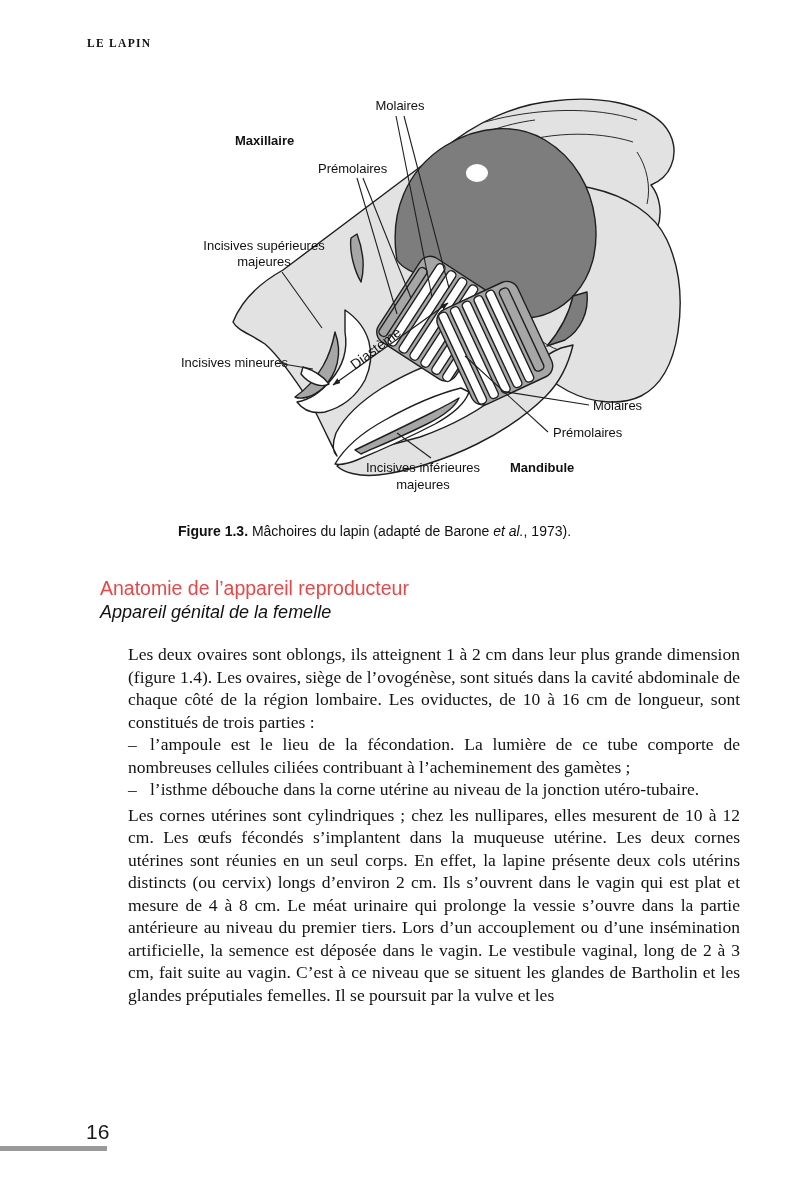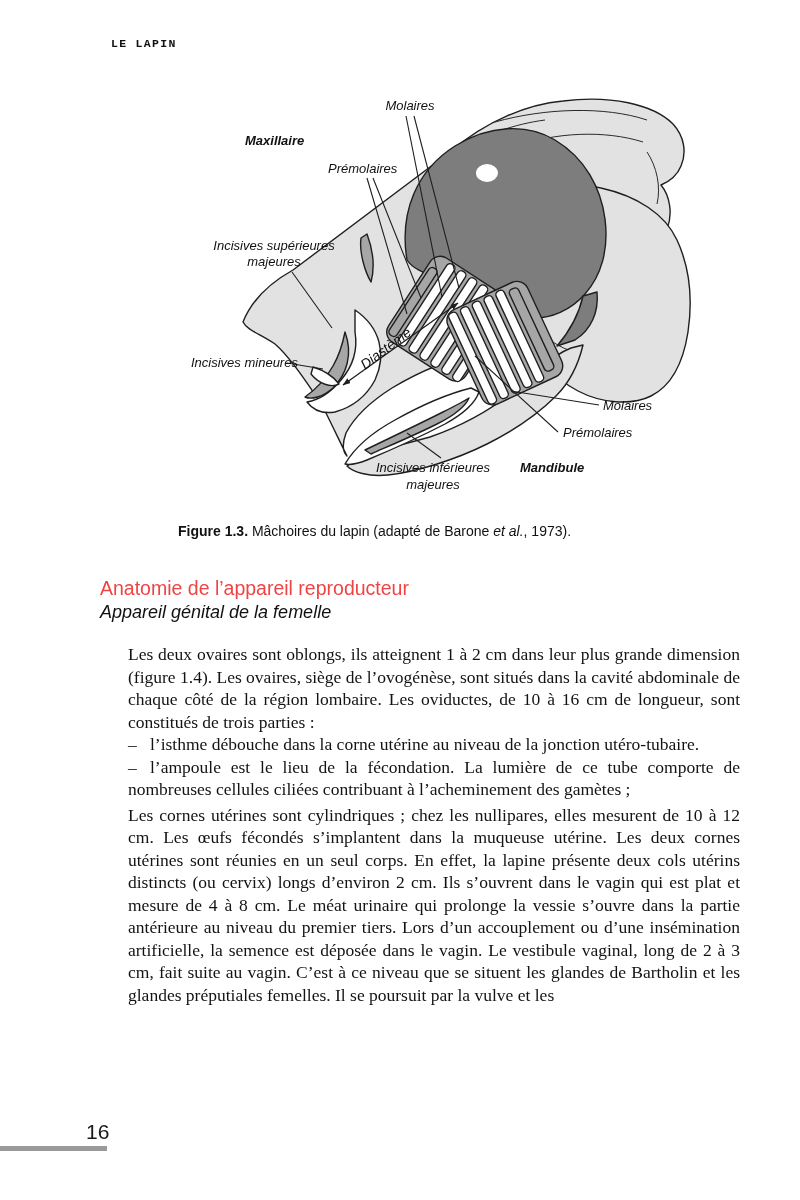--- a/index.html
+++ b/index.html
@@ -6,25 +6,25 @@
     --ink:#151515; --bar:#9a9a9a;
     --figLight:#e2e2e2; --figMid:#a6a6a6; --figDark:#7d7d7d;
   }
   html,body{margin:0;padding:0;}
   body{
     width:800px;height:1200px;position:relative;background:#ffffff;
     color:var(--ink);font-family:"Liberation Serif",serif;
     -webkit-font-smoothing:antialiased;
   }
   .running-header{
-    position:absolute;left:111px;top:37px;
-    font-family:Liberation Mono, monospace;font-weight:bold;
+    position:absolute;left:87px;top:37px;
+    font-family:Liberation Serif, serif;font-weight:bold;
     font-size:11.5px;letter-spacing:1.3px;color:#111;
   }
-  .figure-wrap{position:absolute;left:195px;top:92px;width:520px;height:405px;font-style:italic;}
+  .figure-wrap{position:absolute;left:185px;top:92px;width:520px;height:405px;}
   .figure-wrap svg{overflow:visible;display:block;}
 
   .outline{stroke:#1f1f1f;stroke-width:1.4;stroke-linejoin:round;stroke-linecap:round;}
   .thin{stroke:#2a2a2a;stroke-width:1;fill:none;}
   .leader{stroke:#1f1f1f;stroke-width:1.1;fill:none;}
   .f-light{fill:var(--figLight);}
   .f-mid{fill:var(--figMid);}
   .f-dark{fill:var(--figDark);}
   .f-white{fill:#ffffff;}
   .fig-label{font-family:"Liberation Sans",sans-serif;font-size:13px;fill:#111;}
@@ -172,21 +172,21 @@
   </div>
 
   <div class="caption">
     <span class="cap-label">Figure 1.3.</span><span> Mâchoires du lapin (adapté de Barone </span><span class="cap-italic">et al.</span><span>, 1973).</span>
   </div>
 
   <div class="content">
     <h2 class="section">Anatomie de l’appareil reproducteur</h2>
     <h3 class="subsection">Appareil génital de la femelle</h3>
     <p class="body p1">Les deux ovaires sont oblongs, ils atteignent 1 à 2 cm dans leur plus grande dimension (figure 1.4). Les ovaires, siège de l’ovogénèse, sont situés dans la cavité abdominale de chaque côté de la région lombaire. Les oviductes, de 10 à 16 cm de longueur, sont constitués de trois parties :</p>
+    <p class="body bullet"><span class="dash">–</span><span>l’ampoule est le lieu de la fécondation. La lumière de ce tube comporte de nombreuses cellules ciliées contribuant à l’acheminement des gamètes ;</span></p>
     <p class="body bullet"><span class="dash">–</span><span>l’isthme débouche dans la corne utérine au niveau de la jonction utéro-tubaire.</span></p>
-    <p class="body bullet"><span class="dash">–</span><span>l’ampoule est le lieu de la fécondation. La lumière de ce tube comporte de nombreuses cellules ciliées contribuant à l’acheminement des gamètes ;</span></p>
     <p class="body p2">Les cornes utérines sont cylindriques ; chez les nullipares, elles mesurent de 10 à 12 cm. Les œufs fécondés s’implantent dans la muqueuse utérine. Les deux cornes utérines sont réunies en un seul corps. En effet, la lapine présente deux cols uté­rins distincts (ou cervix) longs d’environ 2 cm. Ils s’ouvrent dans le vagin qui est plat et mesure de 4 à 8 cm. Le méat urinaire qui prolonge la vessie s’ouvre dans la partie antérieure au niveau du premier tiers. Lors d’un accouplement ou d’une insémination artificielle, la semence est déposée dans le vagin. Le vestibule vaginal, long de 2 à 3 cm, fait suite au vagin. C’est à ce niveau que se situent les glandes de Bartholin et les glandes préputiales femelles. Il se poursuit par la vulve et les</p>
   </div>
 
   <div class="page-number">16</div>
   <div class="page-bar"></div>
 
 </div>
 
 </body></html>

